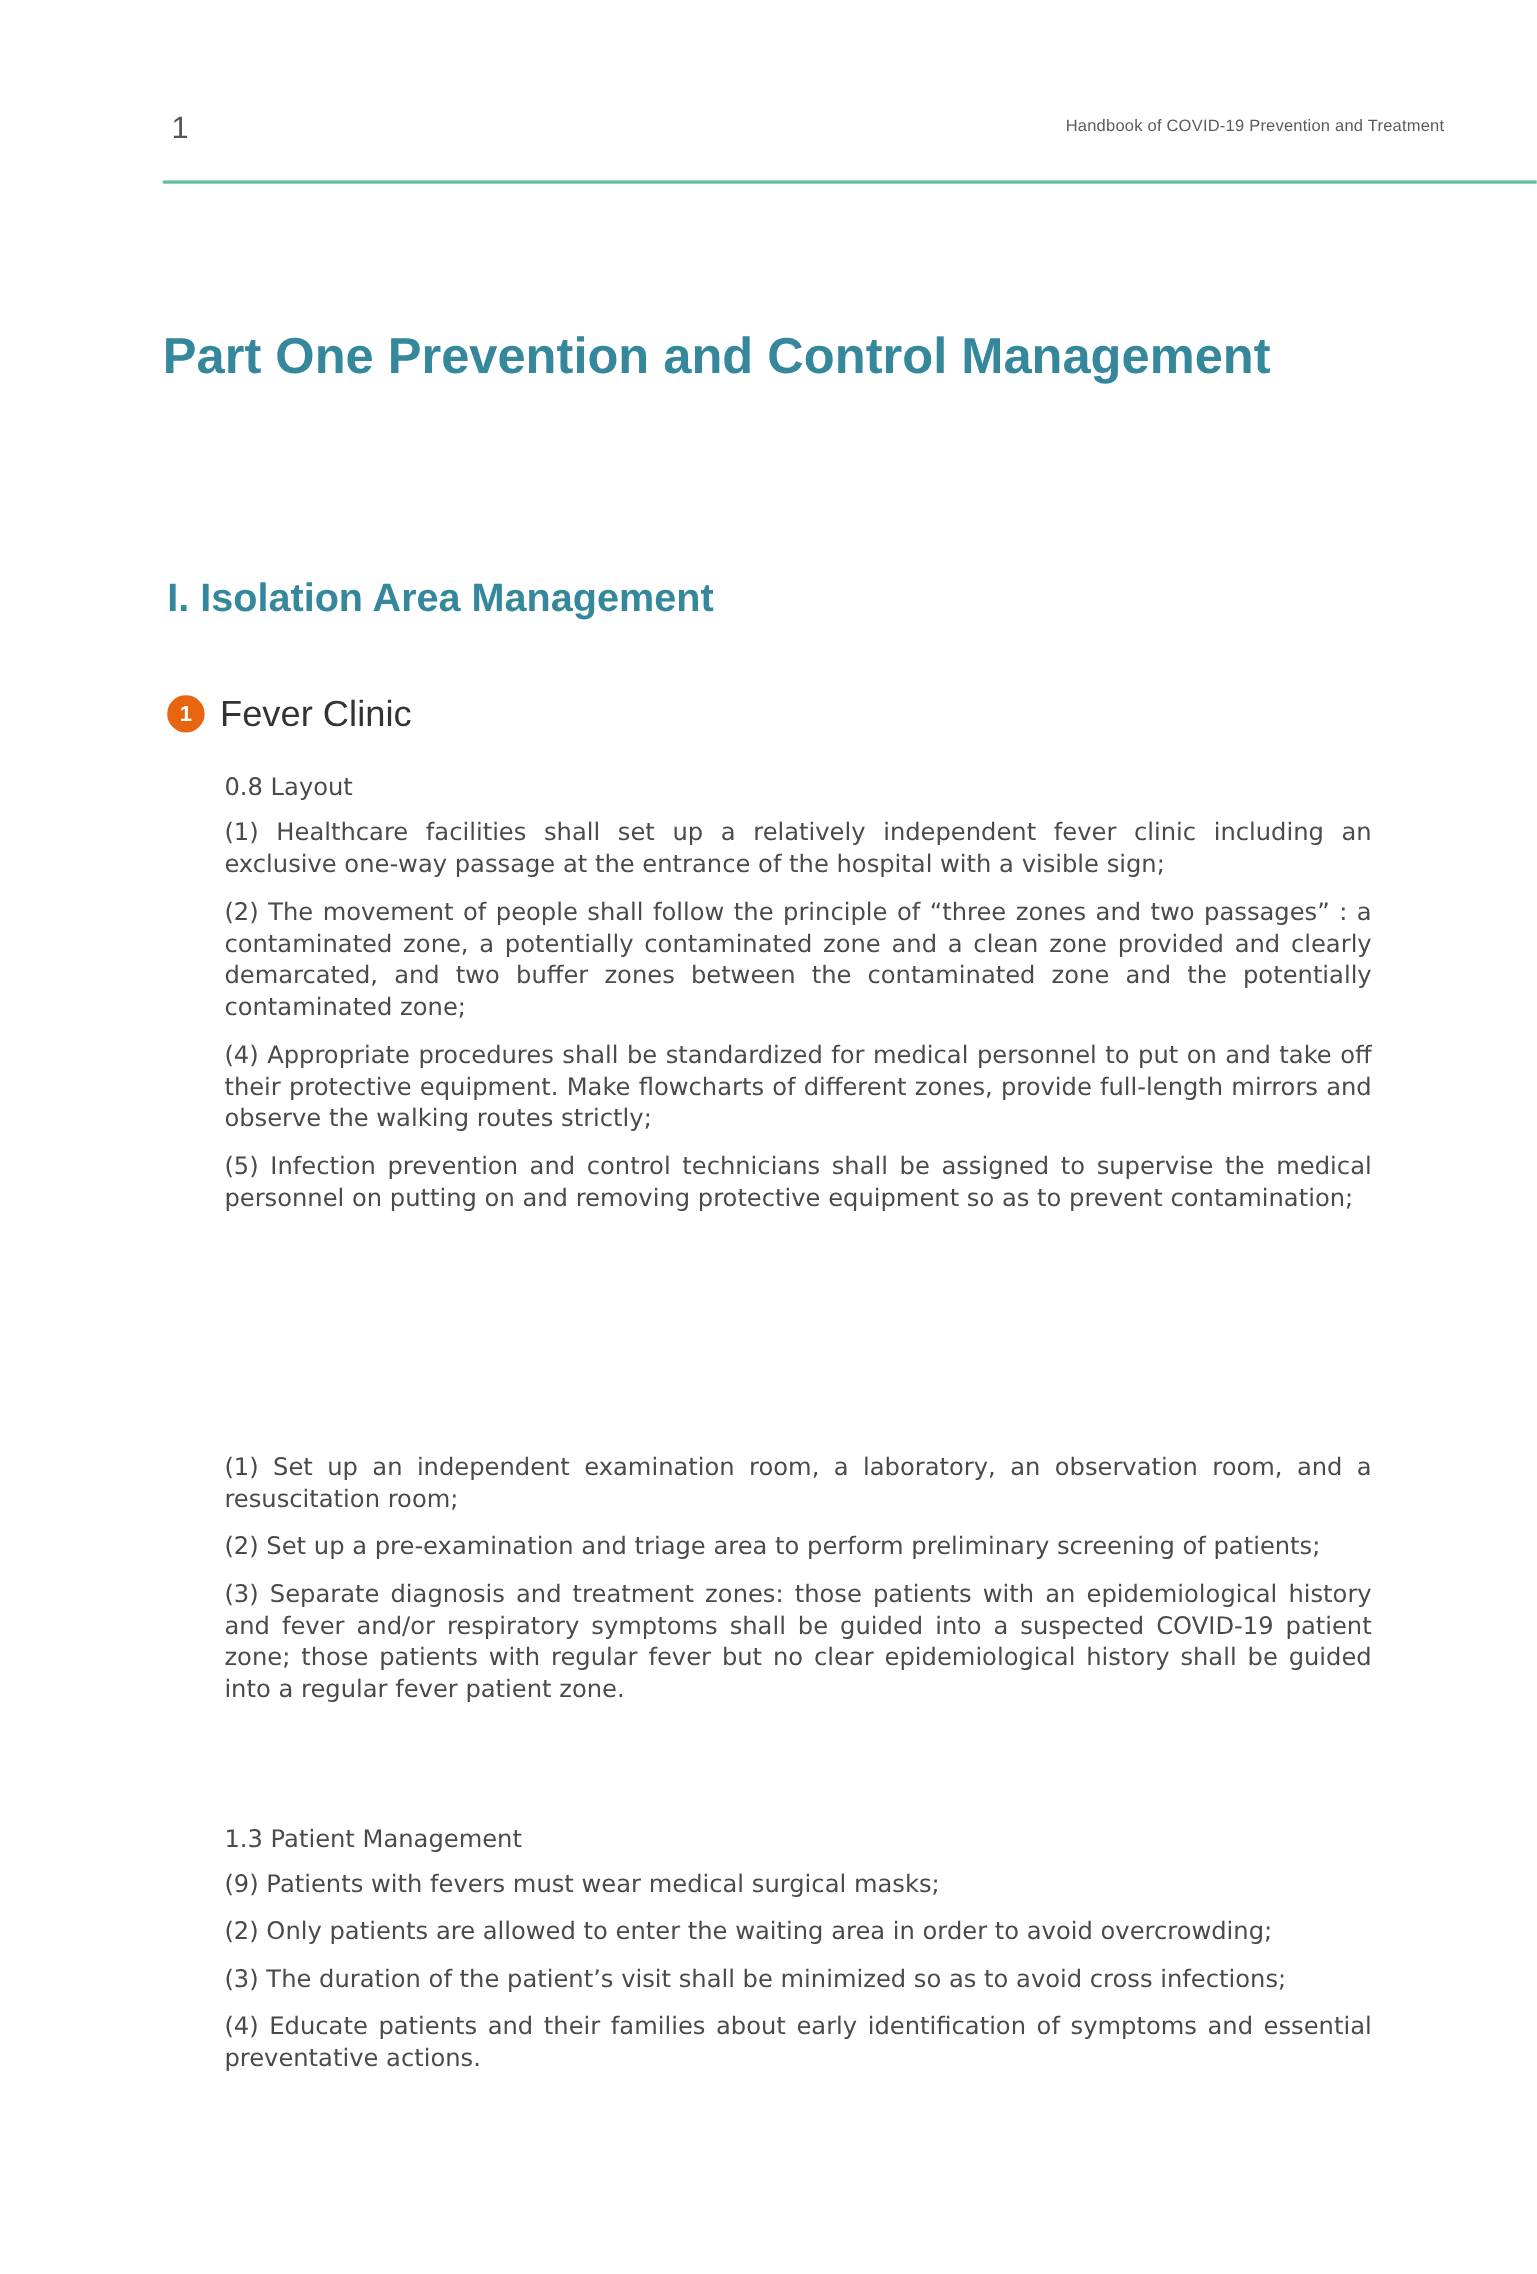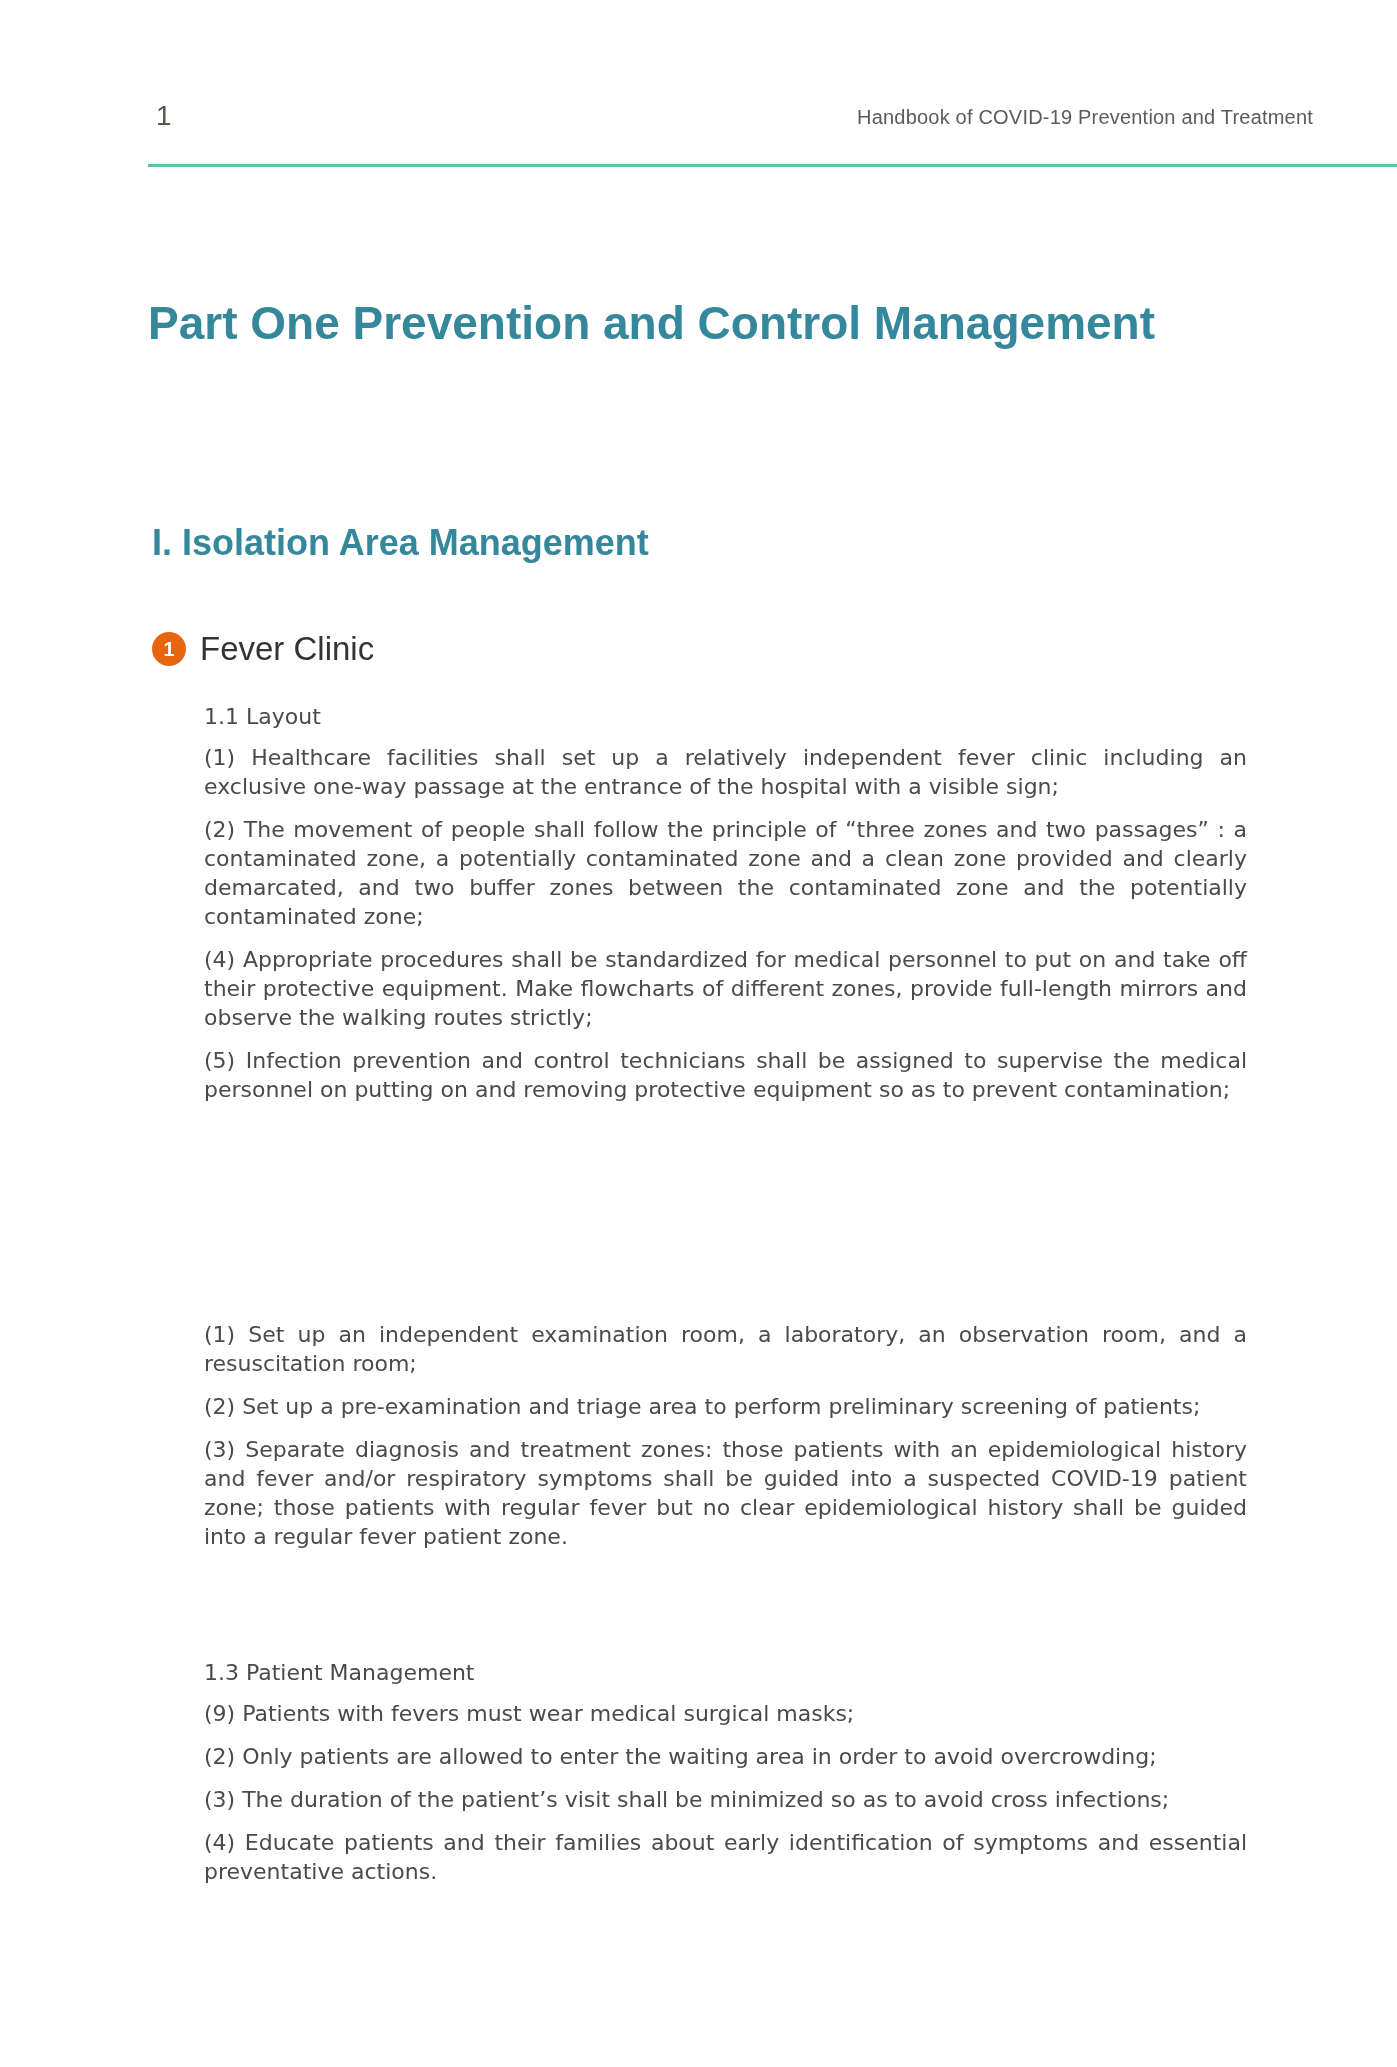--- a/index.html
+++ b/index.html
@@ -1,18 +1,18 @@
 <!DOCTYPE html>
 <html><head>
 <meta charset="utf-8">
 <style>
   html,body{margin:0;padding:0;background:#ffffff;}
   body{width:1397px;height:2067px;position:relative;overflow:hidden;font-family:"DejaVu Sans","Liberation Sans",sans-serif;color:#3a3a3a;}
   .page-num{position:absolute;left:156px;top:100px;font-size:28px;color:#5a5450;font-family:"Liberation Sans",sans-serif;}
-  .running-head{position:absolute;right:84px;top:106px;font-size:20px;color:#5f5a57;font-family:"Liberation Sans",sans-serif;letter-spacing:0.2px;}
+  .running-head{position:absolute;right:84px;top:106px;font-size:15px;color:#5f5a57;font-family:"Liberation Sans",sans-serif;letter-spacing:0.2px;}
   .rule{position:absolute;left:148px;right:0;top:164px;height:3px;background:#62c09a;}
   .part-title{position:absolute;left:148px;top:282px;margin:0;font-size:46px;line-height:82px;color:#35879b;font-weight:bold;font-family:"Liberation Sans",sans-serif;width:1100px;}
   .section-title{position:absolute;left:152px;top:522px;margin:0;font-size:36px;color:#35879b;font-weight:bold;font-family:"Liberation Sans",sans-serif;}
   .sub-head{position:absolute;left:152px;top:630px;display:flex;align-items:center;}
   .badge{width:34px;height:34px;border-radius:50%;background:#e8650f;color:#fff;font-weight:bold;font-size:20px;display:flex;align-items:center;justify-content:center;font-family:"Liberation Sans",sans-serif;}
   .sub-title{margin-left:14px;font-size:33px;color:#333;font-family:"Liberation Sans",sans-serif;}
   .body{position:absolute;left:204px;width:1043px;font-size:22px;line-height:29px;color:#4a4a4a;}
   .body .h{margin:0 0 12px 0;}
   .body p{margin:0 0 14px 0;text-align:justify;}
   #blk1{top:702px;}
@@ -28,21 +28,21 @@
 
 <h1 class="part-title">Part One Prevention and Control Management</h1>
 <h2 class="section-title">I. Isolation Area Management</h2>
 
 <div class="sub-head">
   <span class="badge">1</span>
   <span class="sub-title">Fever Clinic</span>
 </div>
 
 <div class="body" id="blk1">
-  <div class="h">1.1 Layout</div>
+  <div class="h">0.8 Layout</div>
   <p>(1) Healthcare facilities shall set up a relatively independent fever clinic including an exclusive one-way passage at the entrance of the hospital with a visible sign;</p>
   <p>(2) The movement of people shall follow the principle of “three zones and two passages” : a contaminated zone, a potentially contaminated zone and a clean zone provided and clearly demarcated, and two buffer zones between the contaminated zone and the potentially contaminated zone;</p>
   <p>(4) Appropriate procedures shall be standardized for medical personnel to put on and take off their protective equipment. Make flowcharts of different zones, provide full-length mirrors and observe the walking routes strictly;</p>
   <p>(5) Infection prevention and control technicians shall be assigned to supervise the medical personnel on putting on and removing protective equipment so as to prevent contamination;</p>
 </div>
 
 <div class="body" id="blk2">
   <p>(1) Set up an independent examination room, a laboratory, an observation room, and a resuscitation room;</p>
   <p>(2) Set up a pre-examination and triage area to perform preliminary screening of patients;</p>
   <p>(3) Separate diagnosis and treatment zones: those patients with an epidemiological history and fever and/or respiratory symptoms shall be guided into a suspected COVID-19 patient zone; those patients with regular fever but no clear epidemiological history shall be guided into a regular fever patient zone.</p>

